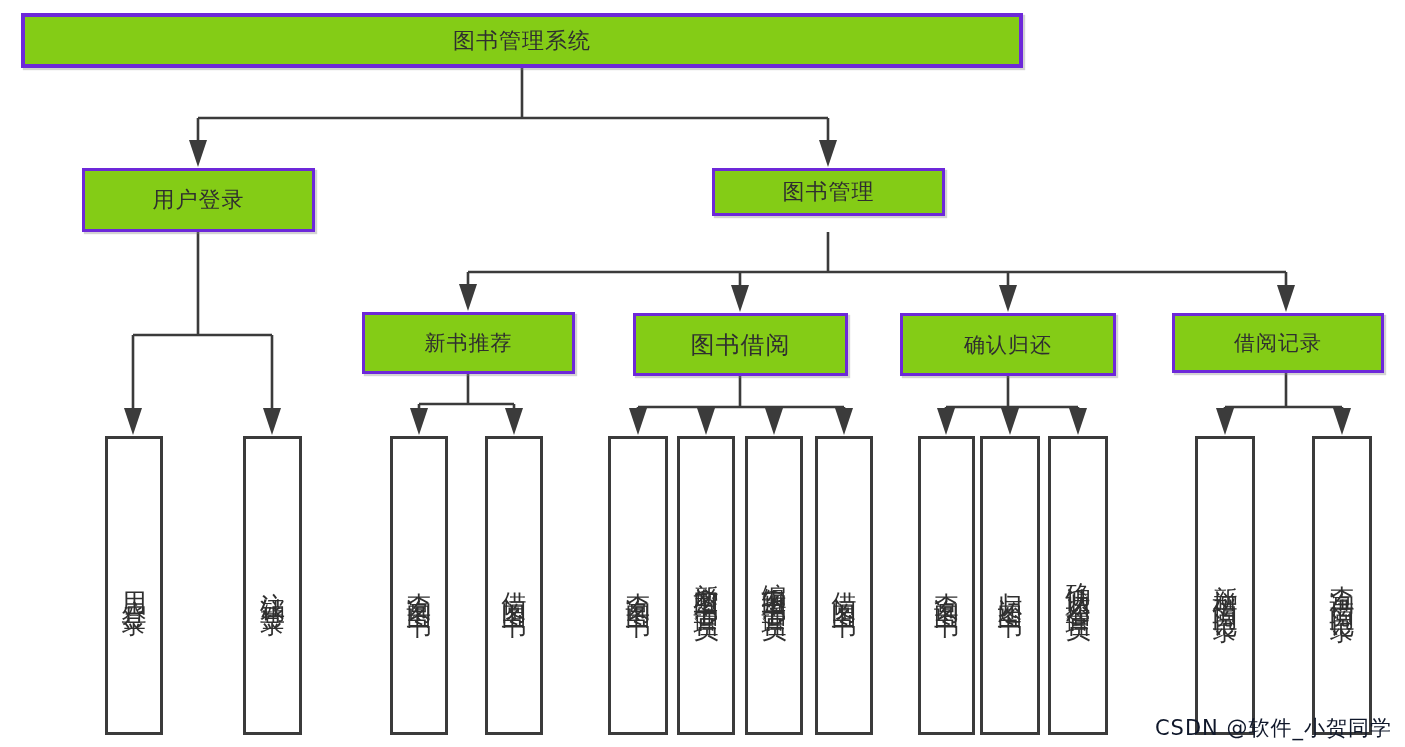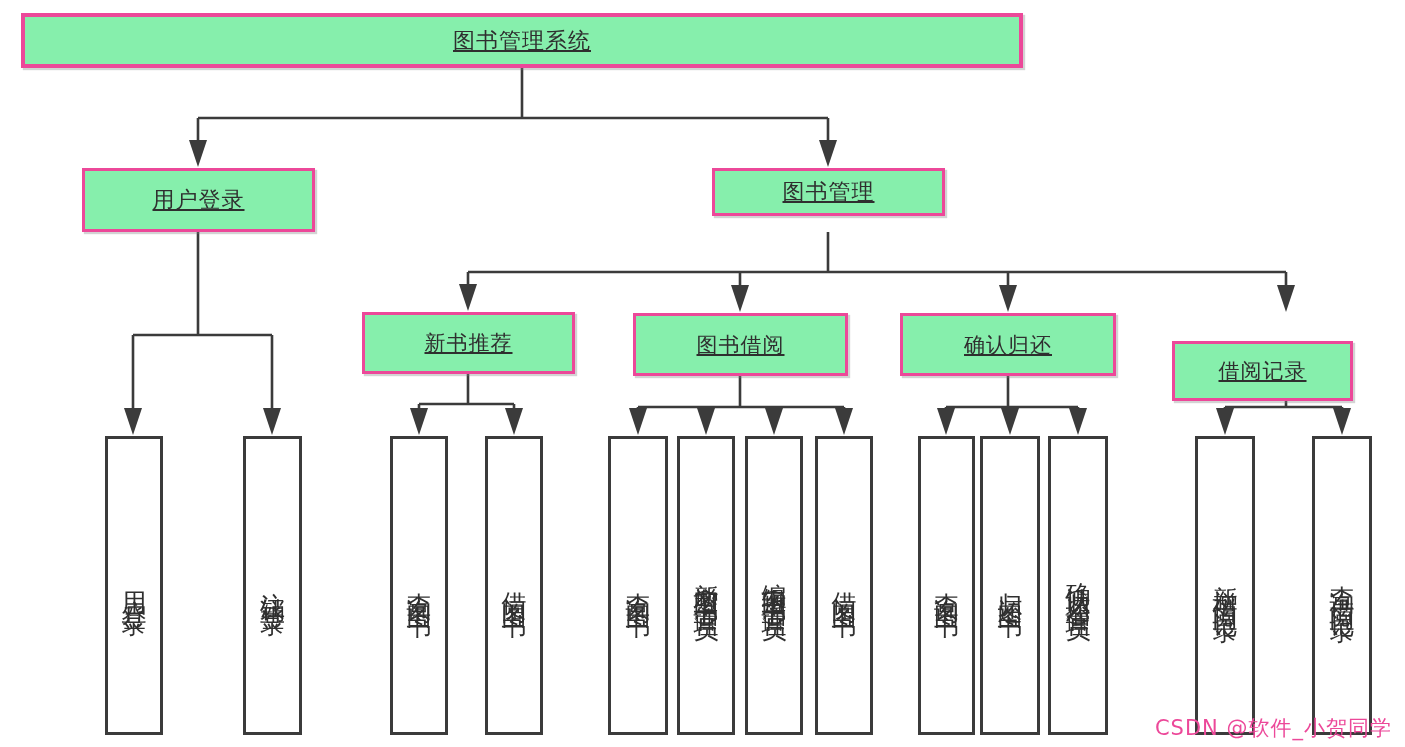--- a/index.html
+++ b/index.html
@@ -5,38 +5,37 @@
   html,body{margin:0;padding:0;}
   body{
     width:1405px;height:747px;background:#ffffff;position:relative;overflow:hidden;
     font-family:"DejaVu Sans","Liberation Sans",sans-serif;color:#2f2f2f;
   }
   .canvas{position:absolute;inset:0;}
   svg.connectors{position:absolute;left:0;top:0;width:1405px;height:747px;z-index:1;}
   svg.connectors .ln{fill:none;stroke:#3b3b3b;stroke-width:2.6px;}
   svg.connectors .ah{fill:#3b3b3b;stroke:none;}
   .box{
-    position:absolute;box-sizing:border-box;background:#86efac;
-    border:3px solid #ec4899;z-index:2;
+    position:absolute;box-sizing:border-box;background:#84cc16;
+    border:3px solid #6d28d9;z-index:2;
     display:flex;align-items:center;justify-content:center;
     font-size:22px;letter-spacing:1px;
     box-shadow:2px 2px 1px rgba(130,130,130,0.35);
-    text-decoration:underline;
   }
   .box.root{border-width:4px;font-size:22px;}
   .vbox{
     position:absolute;box-sizing:border-box;background:#ffffff;
     border:3px solid #3b3b3b;z-index:2;
     display:flex;align-items:center;justify-content:center;
     writing-mode:vertical-rl;text-orientation:mixed;
     font-size:25px;letter-spacing:7px;line-height:1;z-index:2;
   }
   .watermark{
     position:absolute;top:714px;right:13px;z-index:6;
-    font-size:21px;color:#ec4899;letter-spacing:1px;white-space:nowrap;
+    font-size:21px;color:#0f172a;letter-spacing:1px;white-space:nowrap;
   }
 </style>
 </head>
 <body>
 
 <div class="canvas">
 
   <svg class="connectors" viewBox="0 0 1405 747" xmlns="http://www.w3.org/2000/svg">
 
     <path class="ln" d="M522,68 V118 M198,118 H828 M198,118 V150 M828,118 V150"></path>
@@ -73,23 +72,23 @@
     <polygon class="ah" points="1216,408 1234,408 1225,435"></polygon>
     <polygon class="ah" points="1333,408 1351,408 1342,435"></polygon>
   </svg>
 
   <div class="box root" style="left:21px;top:13px;width:1002px;height:55px;">图书管理系统</div>
 
   <div class="box" style="left:82px;top:168px;width:233px;height:64px;">用户登录</div>
   <div class="box" style="left:712px;top:168px;width:233px;height:48px;">图书管理</div>
 
   <div class="box" style="left:362px;top:312px;width:213px;height:62px;font-size:21px;">新书推荐</div>
-  <div class="box" style="left:633px;top:313px;width:215px;height:63px;font-size:21px;">图书借阅</div>
+  <div class="box" style="left:633px;top:313px;width:215px;height:63px;font-size:24px;">图书借阅</div>
   <div class="box" style="left:900px;top:313px;width:216px;height:63px;font-size:21px;">确认归还</div>
-  <div class="box" style="left:1172px;top:313px;width:181px;height:60px;font-size:21px;margin-top:28px;">借阅记录</div>
+  <div class="box" style="left:1172px;top:313px;width:212px;height:60px;font-size:21px;">借阅记录</div>
 
   <div class="vbox" style="left:105px;top:436px;width:58px;height:299px;">用户登录</div>
   <div class="vbox" style="left:243px;top:436px;width:59px;height:299px;">注销登录</div>
 
   <div class="vbox" style="left:390px;top:436px;width:58px;height:299px;">查询图书</div>
   <div class="vbox" style="left:485px;top:436px;width:58px;height:299px;">借阅图书</div>
 
   <div class="vbox" style="left:608px;top:436px;width:60px;height:299px;">查询图书</div>
   <div class="vbox" style="left:677px;top:436px;width:58px;height:299px;letter-spacing:5px;">新增图书（管理员）</div>
   <div class="vbox" style="left:745px;top:436px;width:58px;height:299px;letter-spacing:5px;">编辑图书（管理员）</div>

